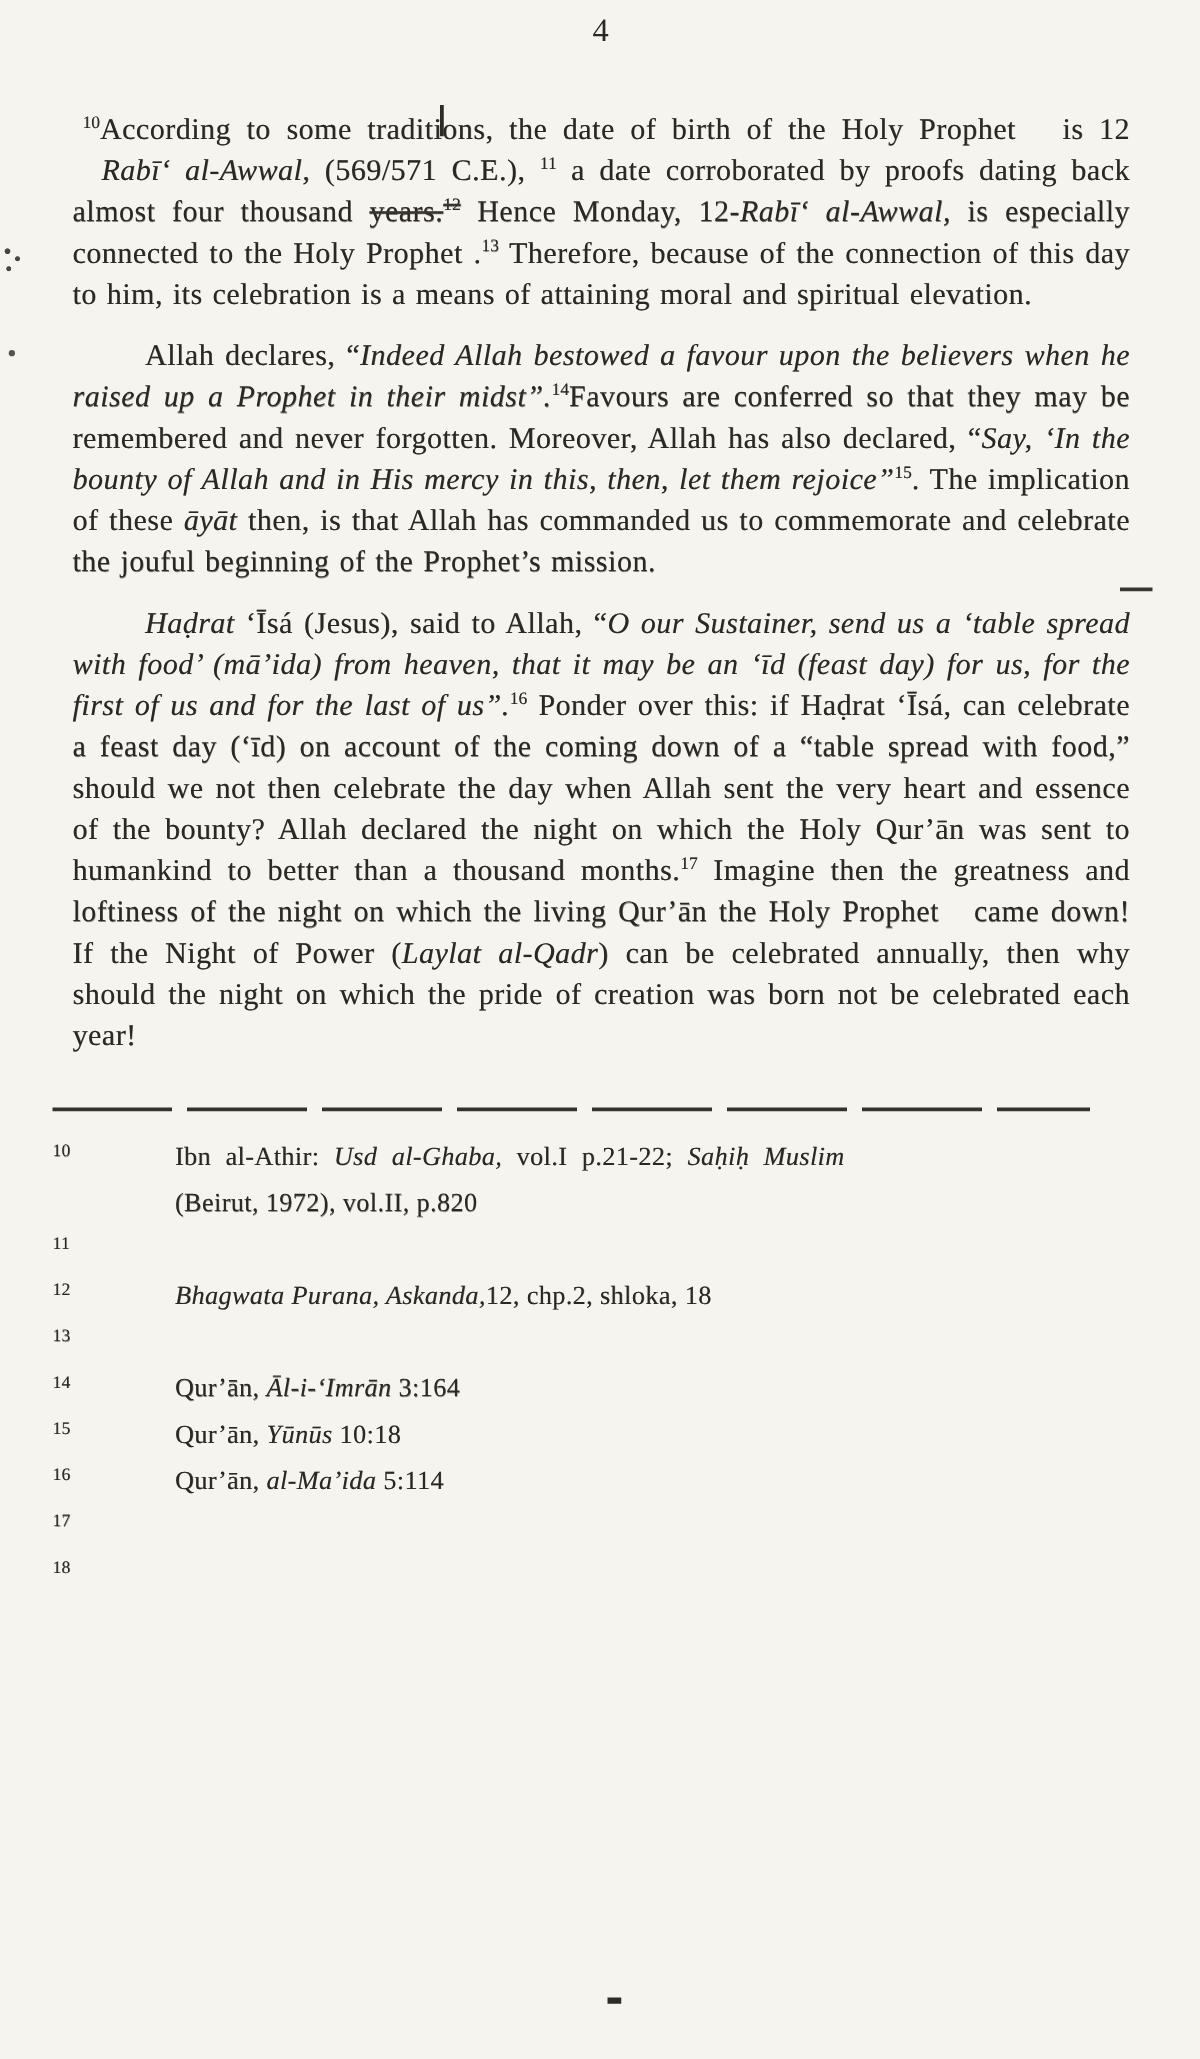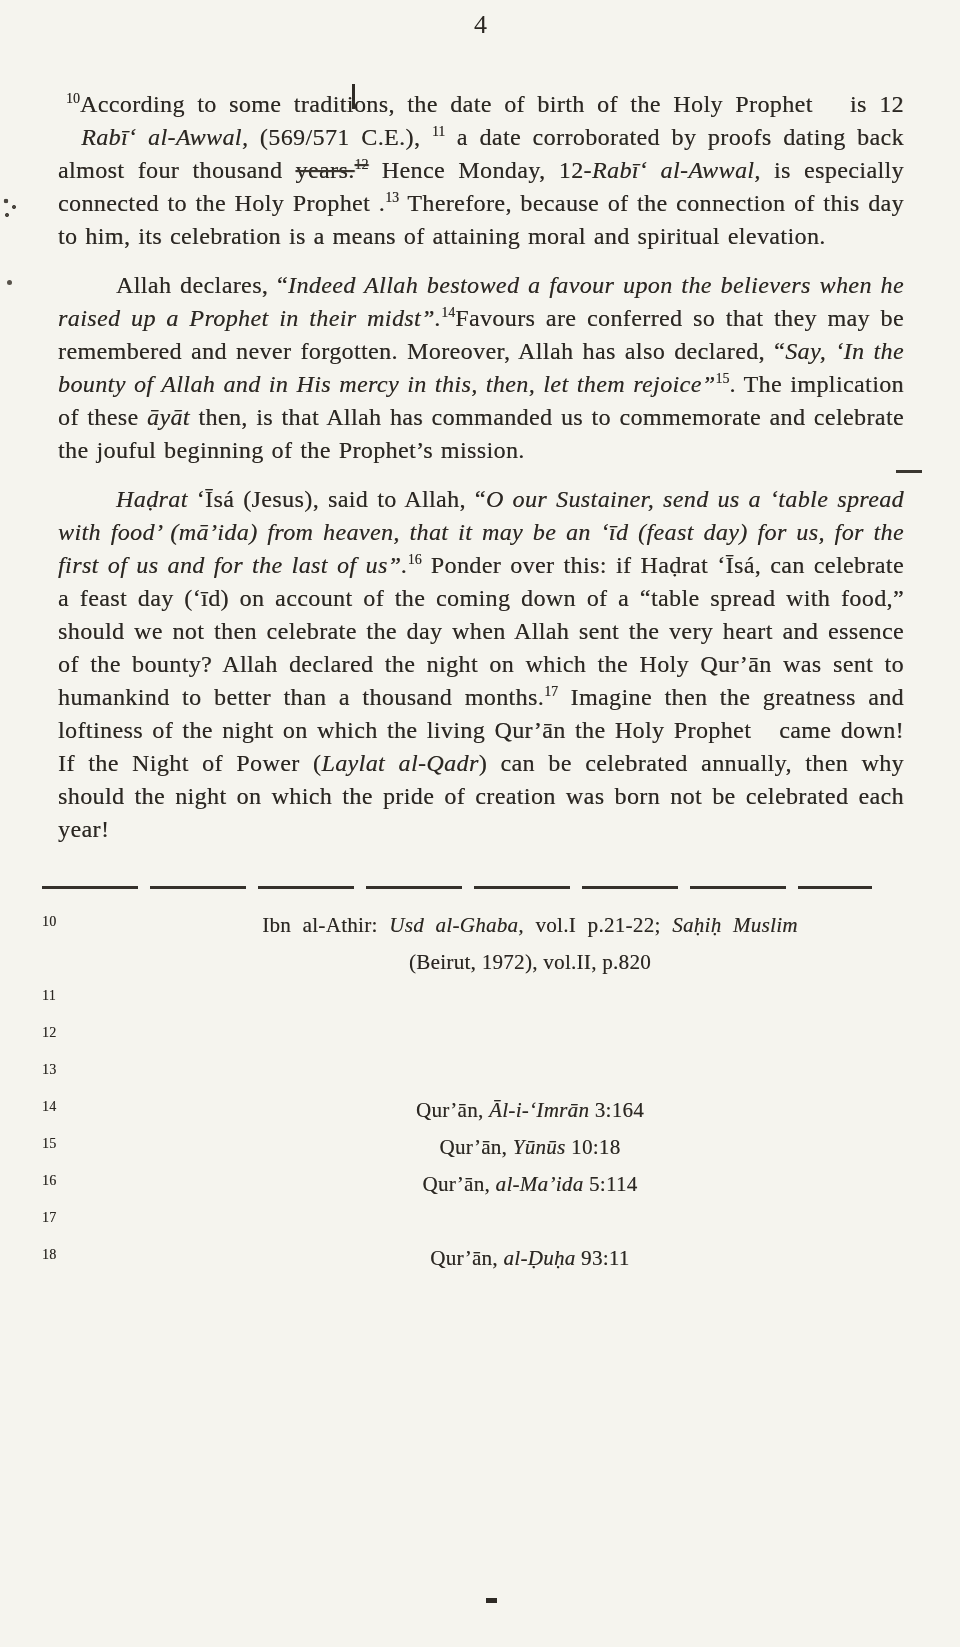--- a/index.html
+++ b/index.html
@@ -51,21 +51,21 @@
     text-shadow: 0.3px 0.3px 0.4px rgba(43, 39, 34, 0.5);
   }
   .footnote { display: flex; align-items: flex-start; }
   .fn-marker {
     flex: 0 0 98px;
     font-size: 14px;
     line-height: 37px;
     position: relative;
     top: -4px;
   }
-  .fn-text { flex: 1; text-align: center; }
+  .fn-text { flex: 1; }
 
   .artifact { position: absolute; }
   .caret { left: 352px; top: 84px; width: 3px; height: 25px; background: #2e2a25; }
   .margin-dots {
     left: 2px; top: 196px; width: 20px; height: 24px;
     background:
       radial-gradient(circle at 4px 5px,  #4a463f 2px,   rgba(0,0,0,0) 2.6px),
       radial-gradient(circle at 12px 11px, #4a463f 1.7px, rgba(0,0,0,0) 2.3px),
       radial-gradient(circle at 5px 19px,  #4a463f 1.7px, rgba(0,0,0,0) 2.3px);
   }
@@ -90,20 +90,21 @@
   <div class="footnotes">
     <div class="footnote">
       <span class="fn-marker">10</span>
       <span class="fn-text"><span class="ws">Ibn al-Athir: </span><span class="it ws">Usd al-Ghaba,</span><span class="ws"> vol.I p.21-22; </span><span class="it ws">Saḥiḥ Muslim</span><br><span>(Beirut, 1972), vol.II, p.820</span></span>
     </div>
     <div class="footnote">
       <span class="fn-marker">11</span>
     </div>
     <div class="footnote">
       <span class="fn-marker">12</span>
+      <span class="fn-text"><span class="it">Bhagwata Purana, Askanda,</span><span>12, chp.2, shloka, 18</span></span>
     </div>
     <div class="footnote">
       <span class="fn-marker">13</span>
     </div>
     <div class="footnote">
       <span class="fn-marker">14</span>
       <span class="fn-text"><span>Qur’ān, </span><span class="it">Āl-i-‘Imrān</span><span> 3:164</span></span>
     </div>
     <div class="footnote">
       <span class="fn-marker">15</span>
@@ -111,21 +112,20 @@
     </div>
     <div class="footnote">
       <span class="fn-marker">16</span>
       <span class="fn-text"><span>Qur’ān, </span><span class="it">al-Ma’ida</span><span> 5:114</span></span>
     </div>
     <div class="footnote">
       <span class="fn-marker">17</span>
     </div>
     <div class="footnote">
       <span class="fn-marker">18</span>
-      <span class="fn-text"><span>Qur’ān, </span><span class="it">al-Ḍuḥa</span><span> 93:11</span></span>
     </div>
   </div>
 </div>
 
 <div class="artifact caret"></div>
 <div class="artifact margin-dots"></div>
 <div class="artifact margin-dot"></div>
 <div class="artifact mercy-dash"></div>
 <div class="artifact bottom-tick"></div>
 

